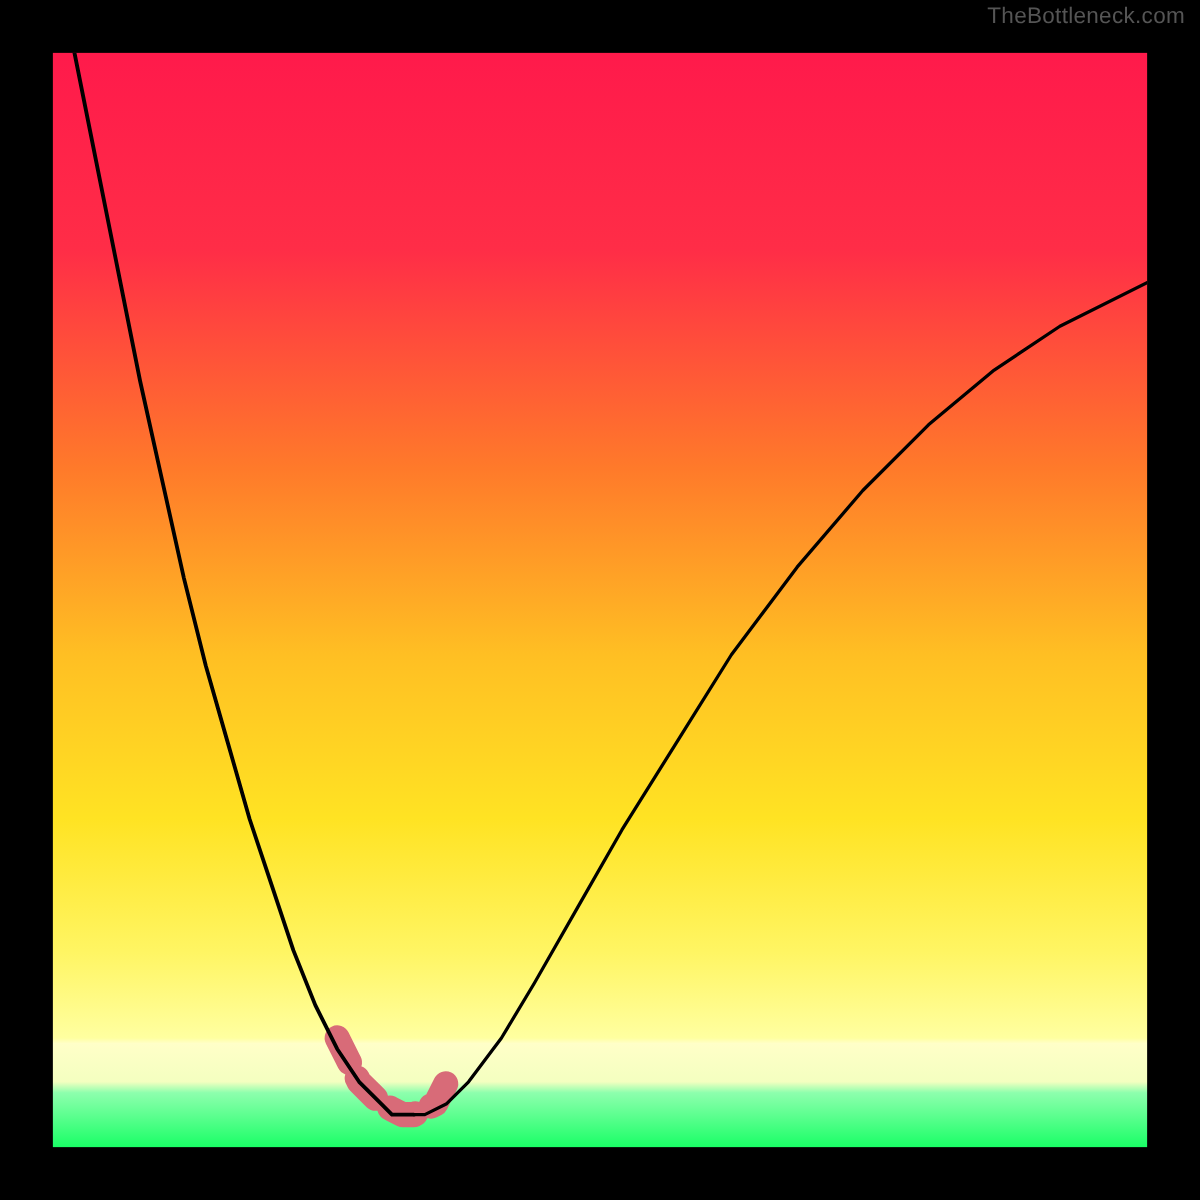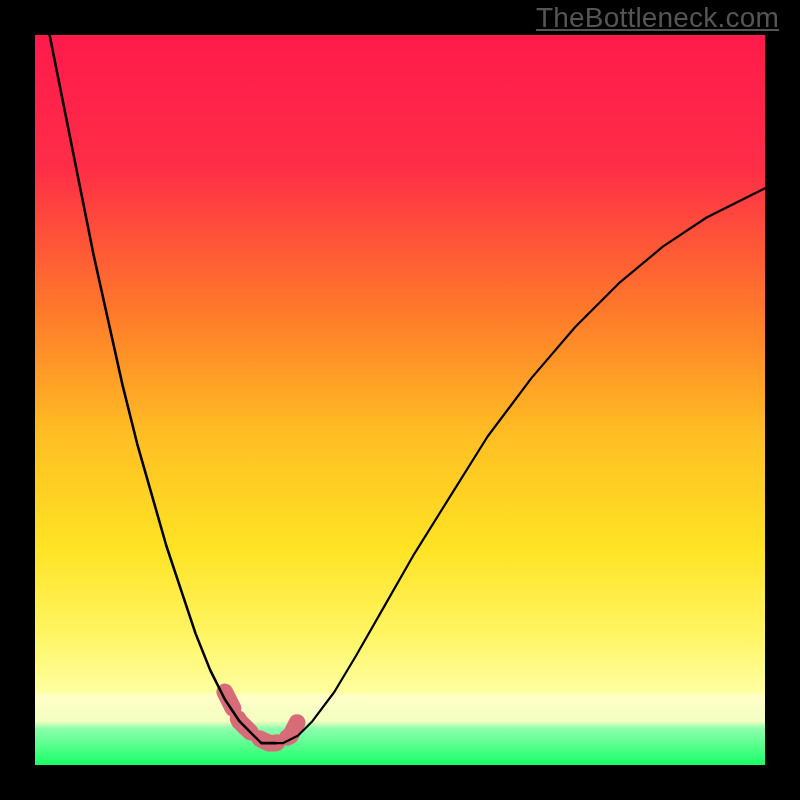--- a/index.html
+++ b/index.html
@@ -31,26 +31,25 @@
   }
   .lines {
     position: absolute;
     left: 0; top: 0;
     width: 730px; height: 730px;
     pointer-events: none;
   }
   .watermark {
     position: absolute;
     top: 2px;
-    right: 21px;
+    right: 10px;
     color: #555;
-    font-size: 28px;
+    font-size: 15px;
     font-weight: 500;
     letter-spacing: 0.2px;
-    text-decoration: underline;
   }
 </style>
 </head>
 <body>
 
 <div class="frame">
 
   <div class="watermark">TheBottleneck.com</div>
 
   <div class="plot">

